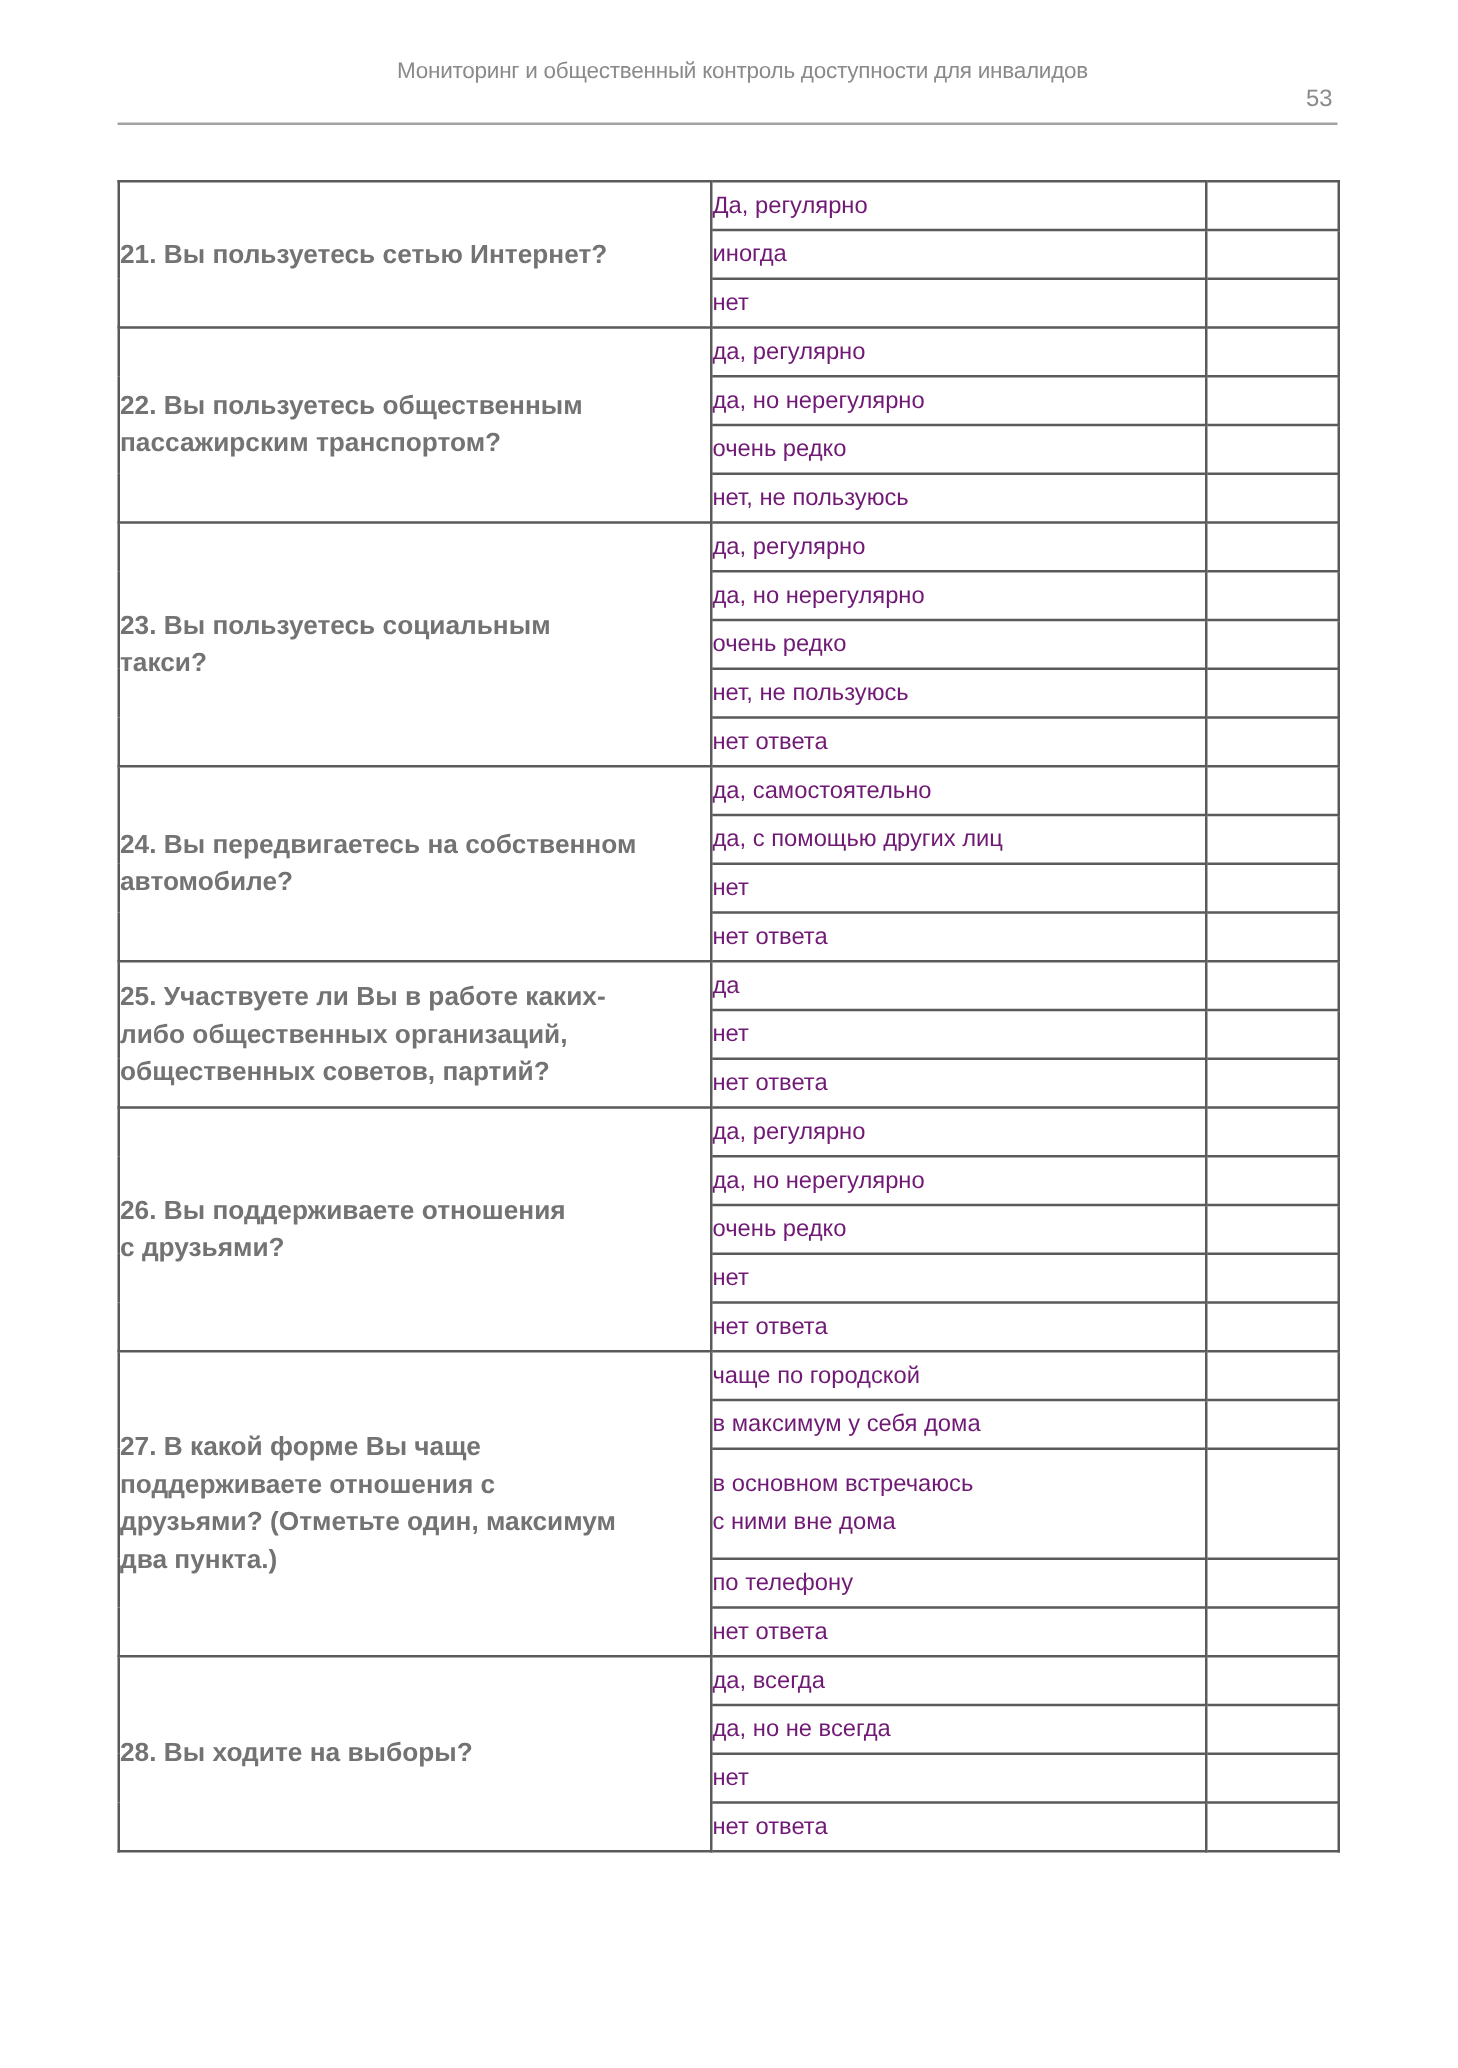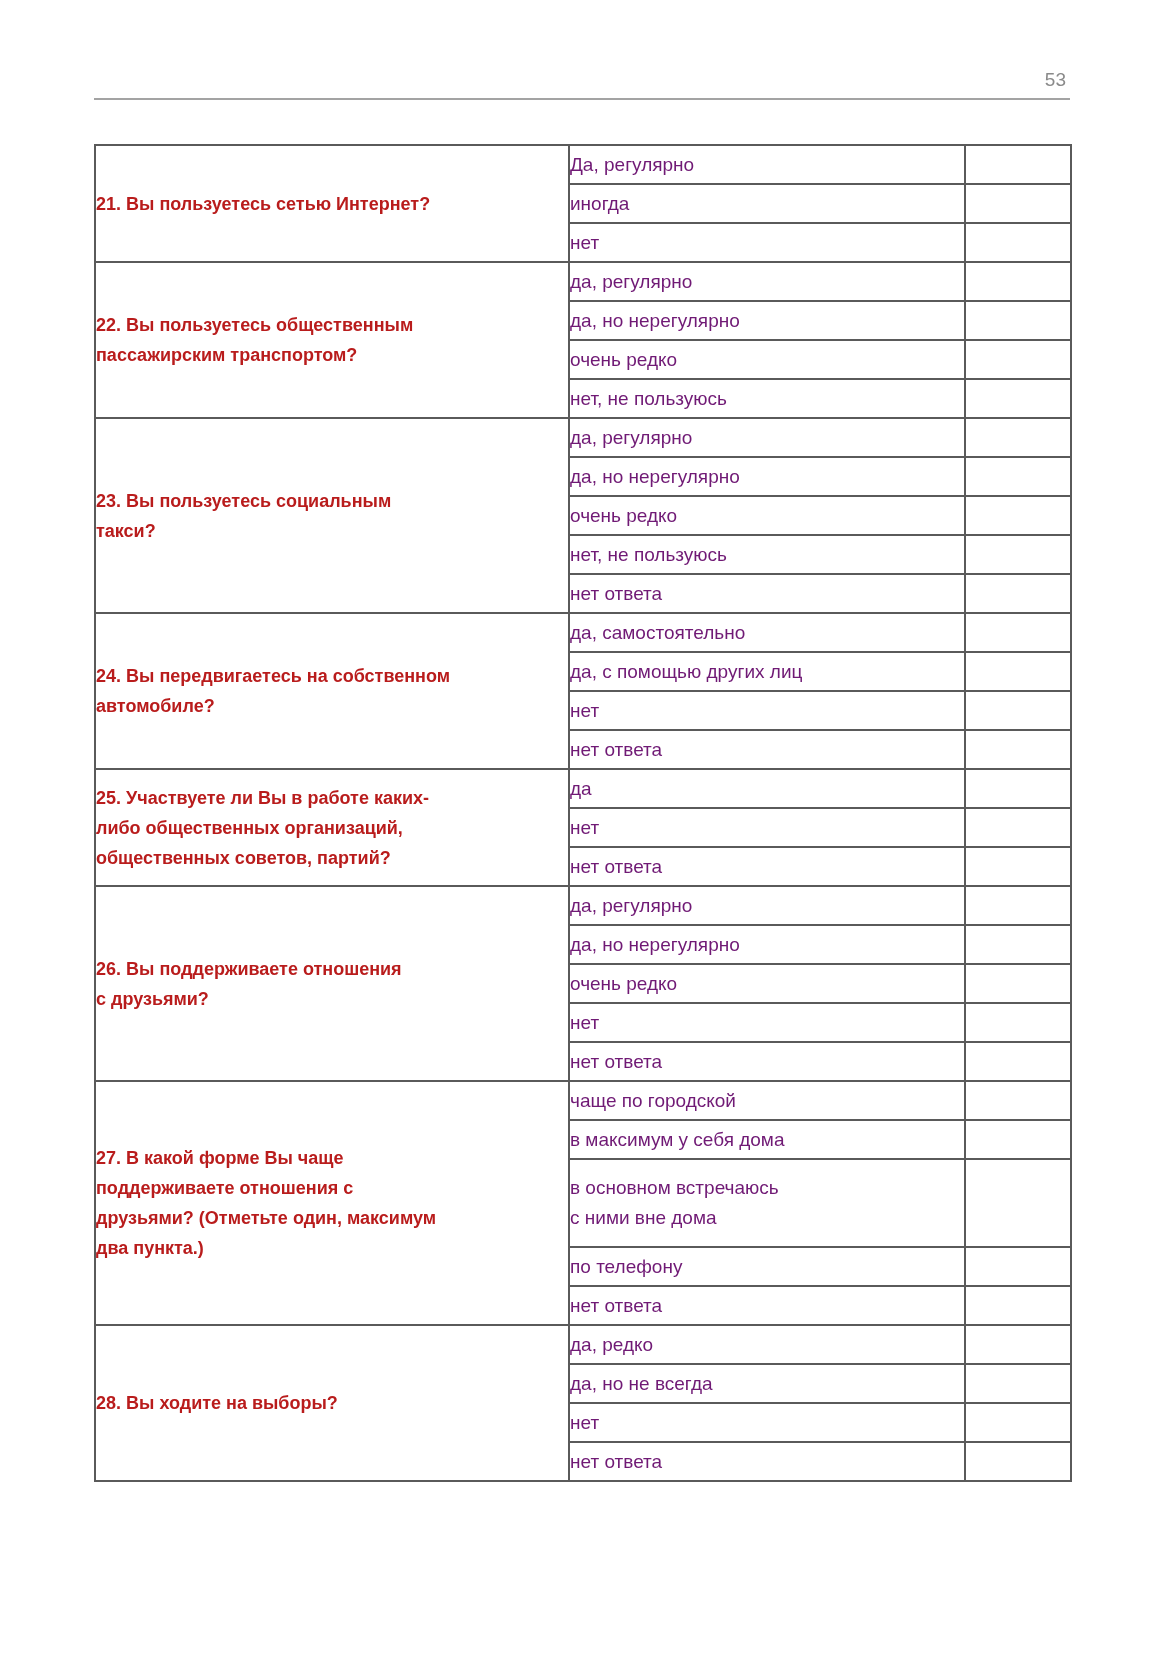--- a/index.html
+++ b/index.html
@@ -10,31 +10,32 @@
               color: #8a8a8a; font-size: 18px; line-height: 24px; letter-spacing: -0.2px; }
   .rh-page { position: absolute; right: 4px; top: 28px; color: #8a8a8a; font-size: 19px; line-height: 24px; text-align: right; }
   .rh-rule { position: absolute; left: 0; right: 0; top: 58px; height: 2px; background: #a3a3a3; }
 
   table.survey { position: absolute; left: 94px; top: 144px; width: 976px;
                  border-collapse: collapse; table-layout: fixed; }
   table.survey td { border: 2px solid #5a5a5a; padding: 0; vertical-align: middle; }
   col.c-q { width: 474px; }
   col.c-a { width: 396px; }
   col.c-m { width: 106px; }
-  td.q { padding: 0 10px 0 11px; font-weight: bold; font-size: 18px; line-height: 30px; color: #b91c1c; }
+  td.q { padding: 0 10px 0 11px; font-weight: bold; font-size: 21px; line-height: 30px; color: #737373; }
   td.a { height: 37px; padding: 0 10px; font-size: 19px; line-height: 30px; color: #701a75; }
   td.a.tall { height: 86px; margin-top: 30px; }
   td.m { }
   .q-inner { display: block; }
 </style>
 </head>
 <body>
 
 <div class="running-head">
   <div class="rh-title">
+    <div>Мониторинг и общественный контроль доступности для инвалидов</div>
   </div>
   <div class="rh-page">53</div>
   <div class="rh-rule"></div>
 </div>
 
 <table class="survey">
   <colgroup>
       <col class="c-q">
       <col class="c-a">
       <col class="c-m">
@@ -194,21 +195,21 @@
     </tr>
     <tr>
       <td class="a">нет ответа</td>
       <td class="m"></td>
     </tr>
 
     <tr>
       <td class="q" rowspan="4">
         <span class="q-inner">28. Вы ходите на выборы?</span>
       </td>
-      <td class="a">да, редко</td>
+      <td class="a">да, всегда</td>
       <td class="m"></td>
     </tr>
     <tr>
       <td class="a">да, но не всегда</td>
       <td class="m"></td>
     </tr>
     <tr>
       <td class="a">нет</td>
       <td class="m"></td>
     </tr>

